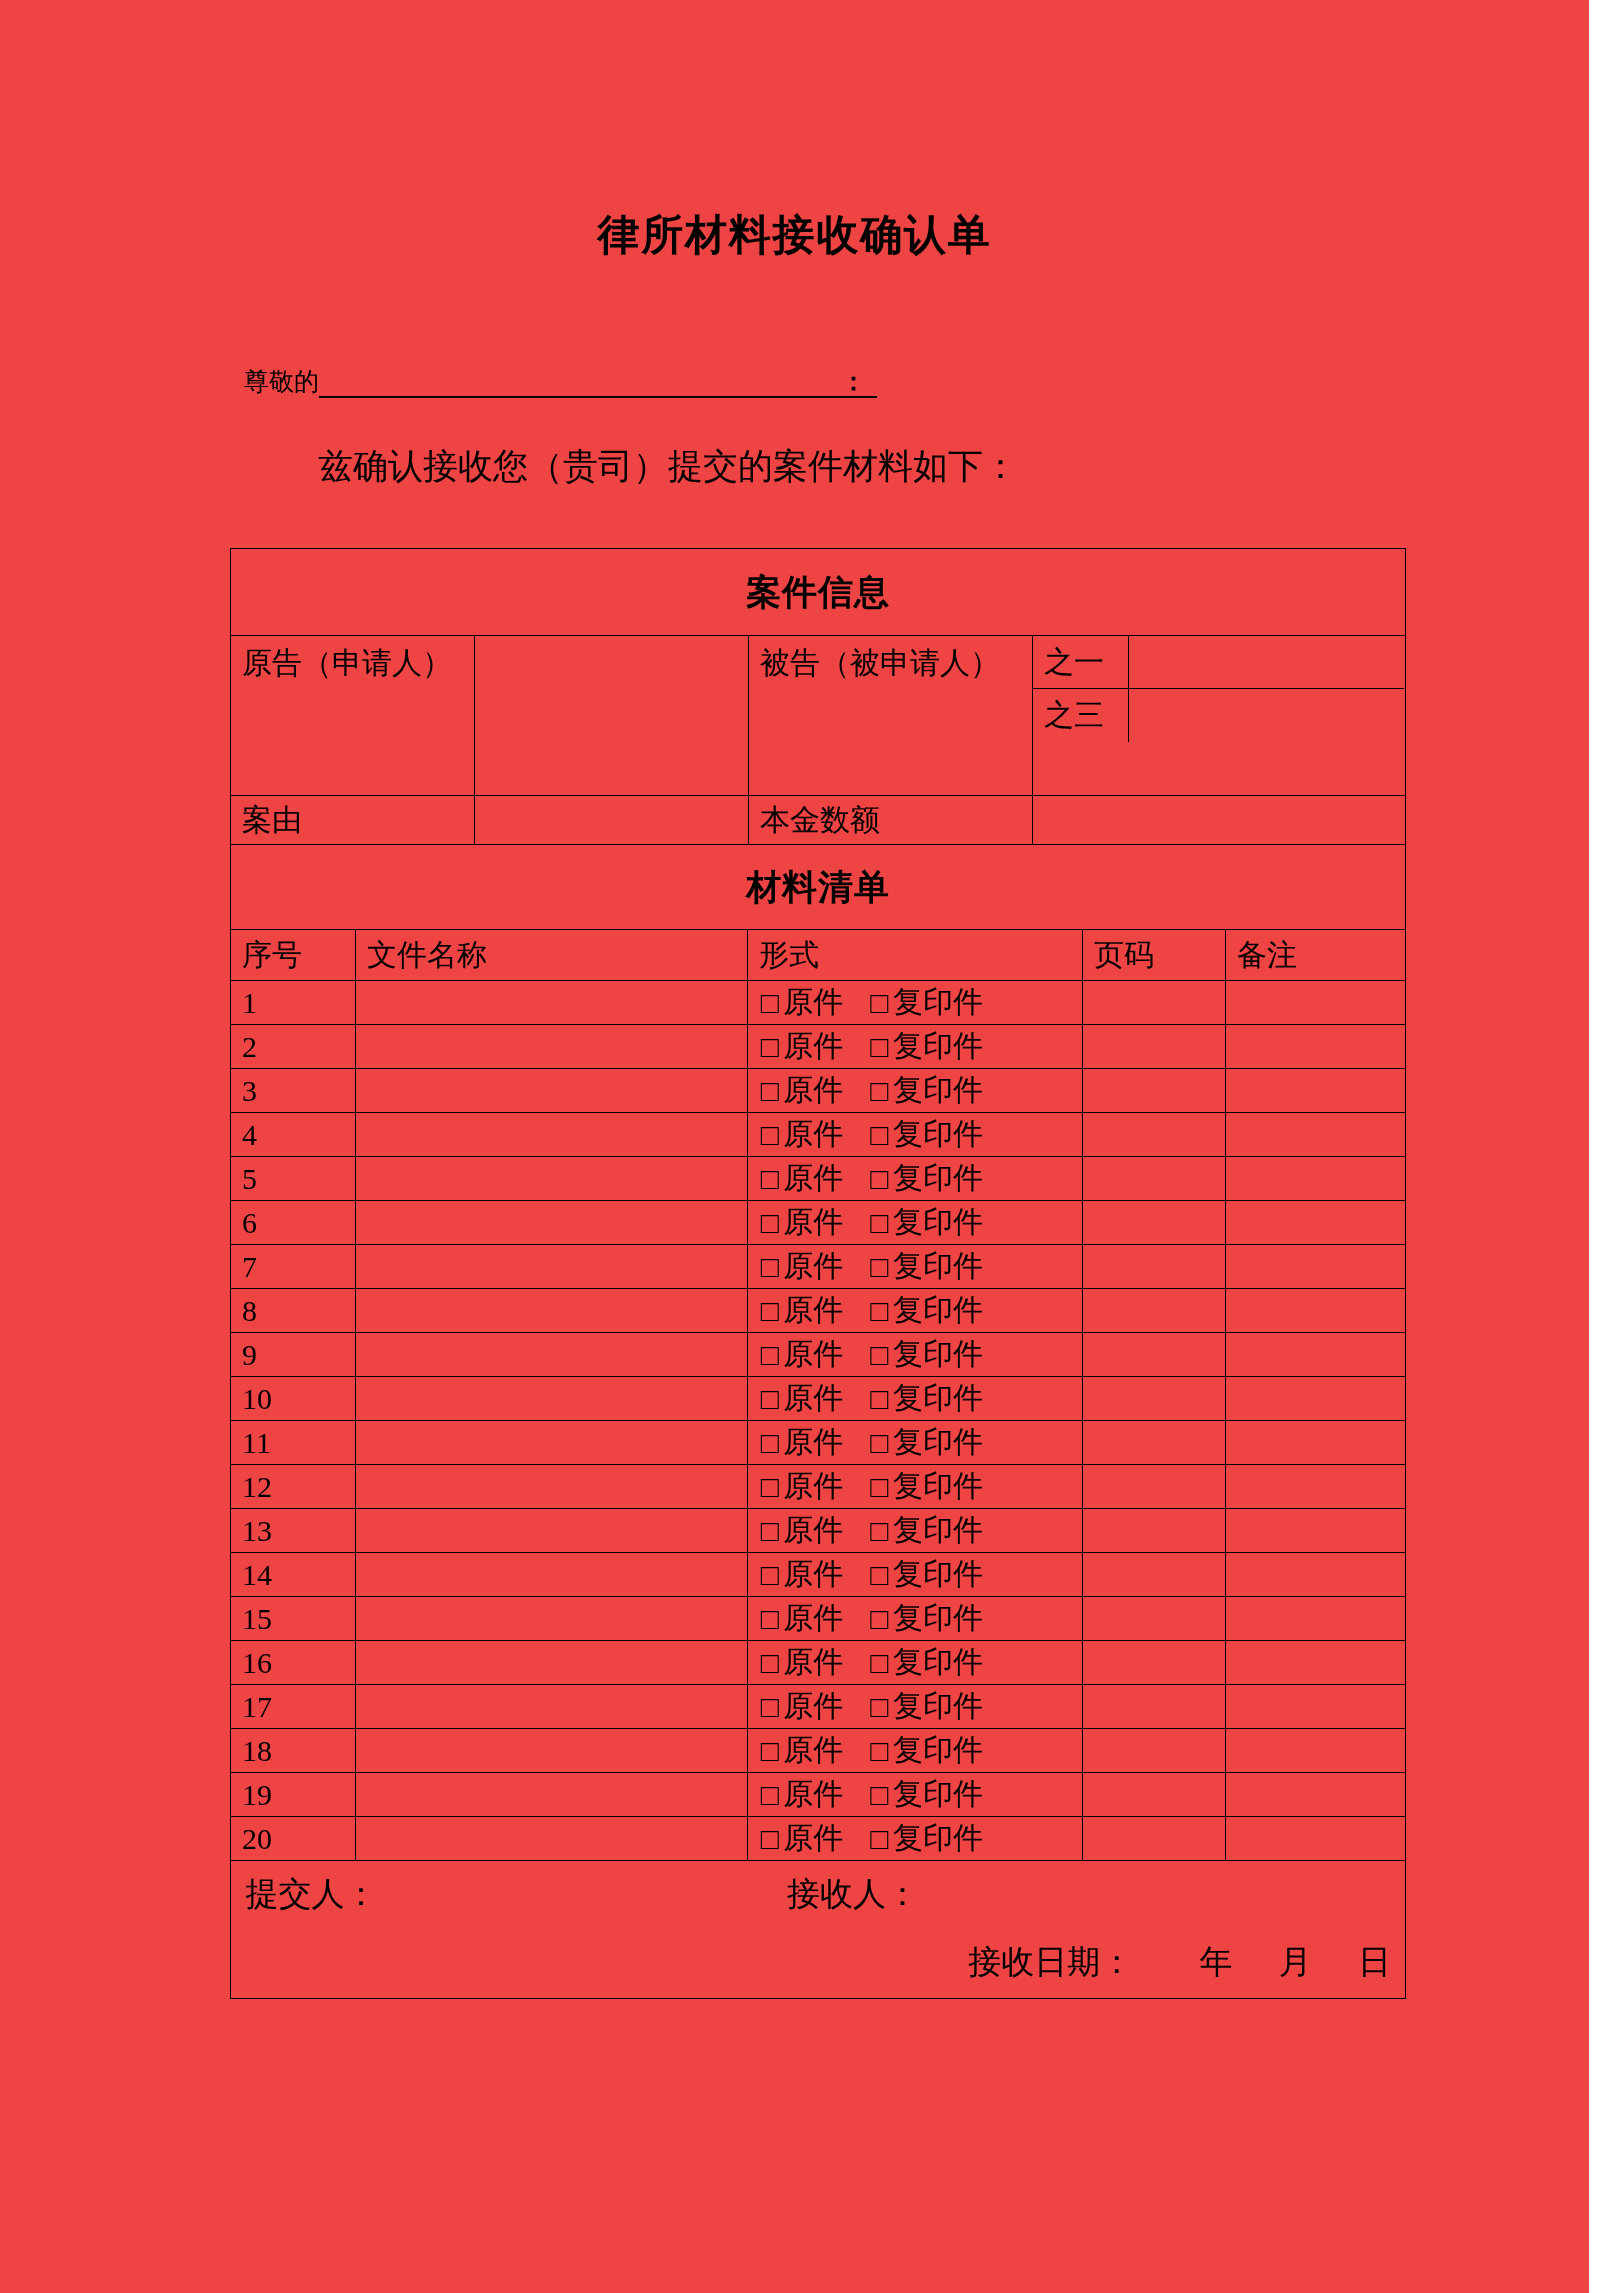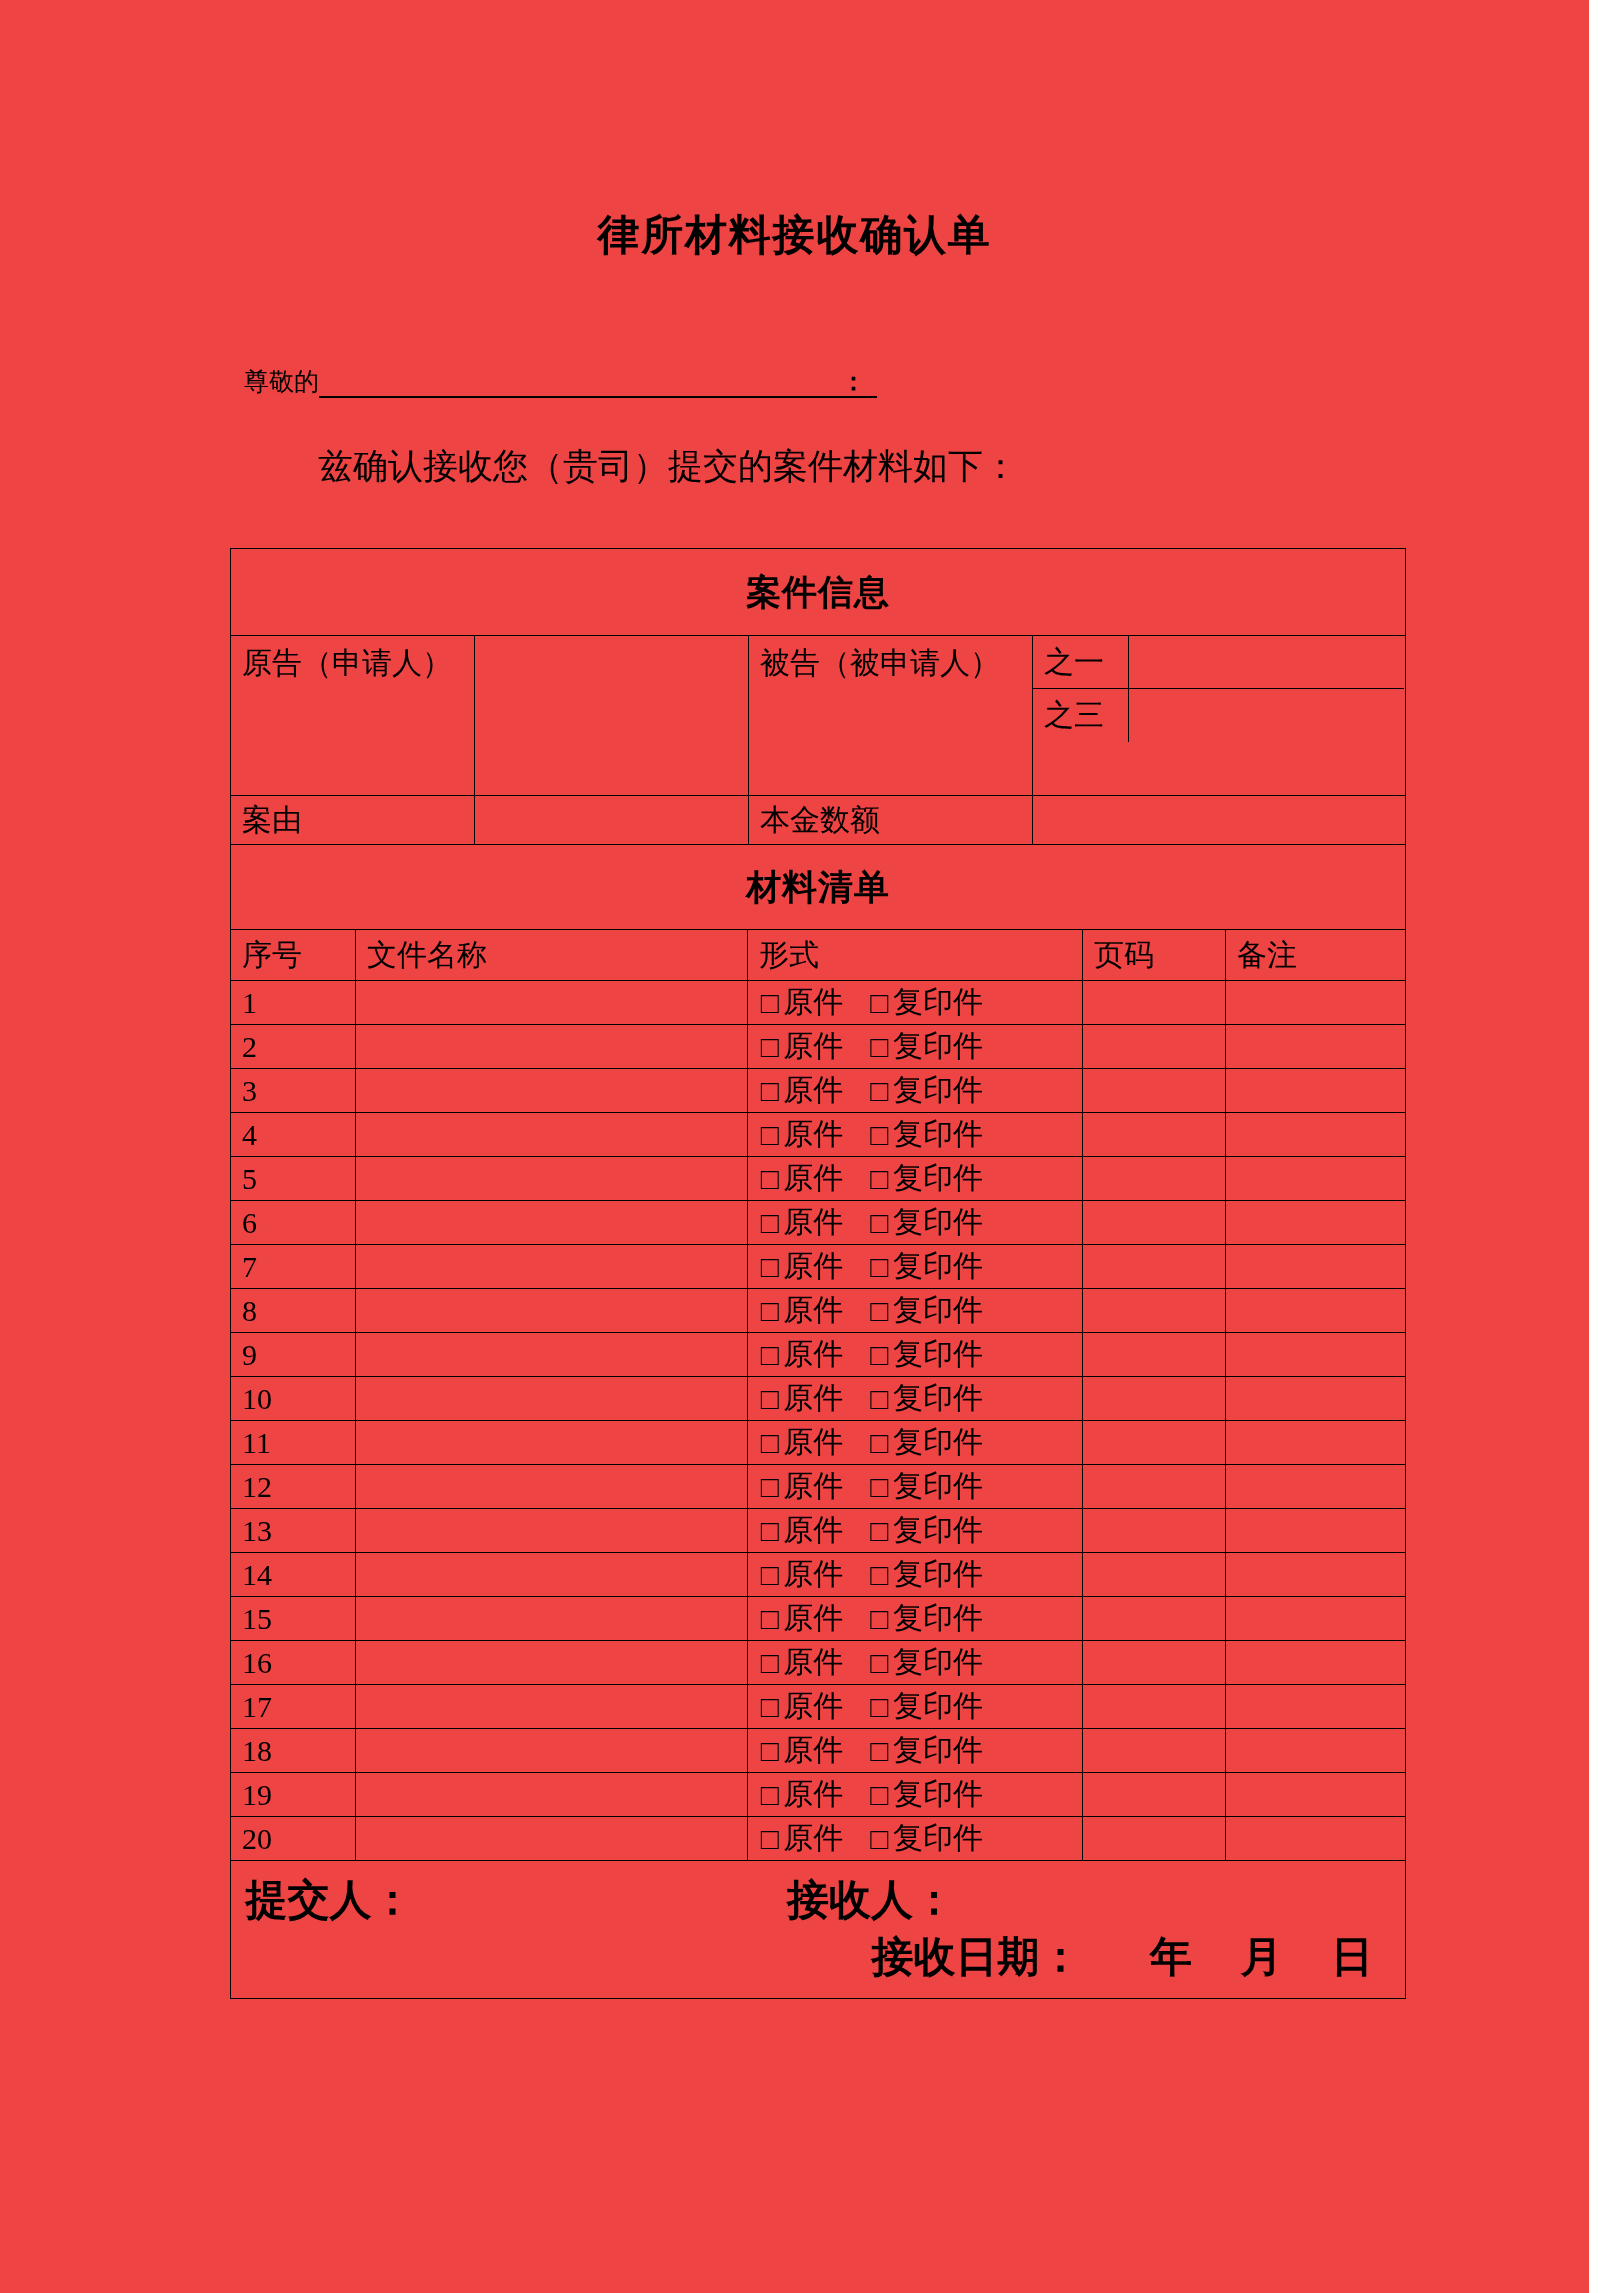--- a/index.html
+++ b/index.html
@@ -34,24 +34,24 @@
 
   .stack { width:371px; display:flex; flex-direction:column; }
   .srow { display:flex; height:53px; border-bottom:1.8px solid #000; flex:0 0 auto; }
   .srow.last { border-bottom:none; }
 
   .form-cell { padding-left:12.7px; }
   .cb { display:inline-flex; align-items:center; }
   .cb .glyph { margin-right:4.5px; }
   .cb.copy { margin-left:27px; }
 
-  .footer { position:relative; height:137px; display:block; font-size:42px;font-weight:bold; }
+  .footer { position:relative; height:137px; display:block; font-size:33px; }
   .fline1 { position:relative; padding:11px 0 0 14.5px; }
   .receiver { position:absolute; left:556px; top:11px; }
-  .fline2 { position:absolute; right:32px; bottom:12.7px; text-align:right; }
+  .fline2 { position:absolute; right:14px; bottom:12.7px; text-align:right; }
   .fline2 .gap-wide { margin-left:58px; }
   .fline2 .gap { margin-left:38px; }
 </style>
 </head>
 <body>
 
 <div class="page">
 
   <div class="title">律所材料接收确认单</div>
 

